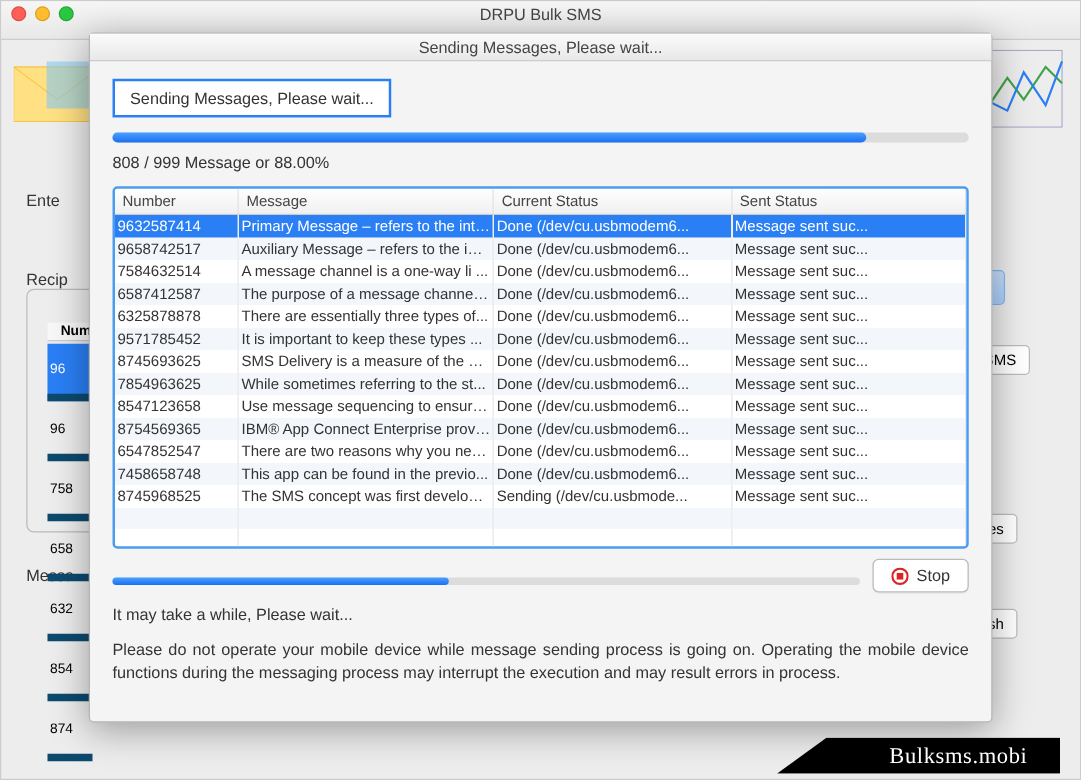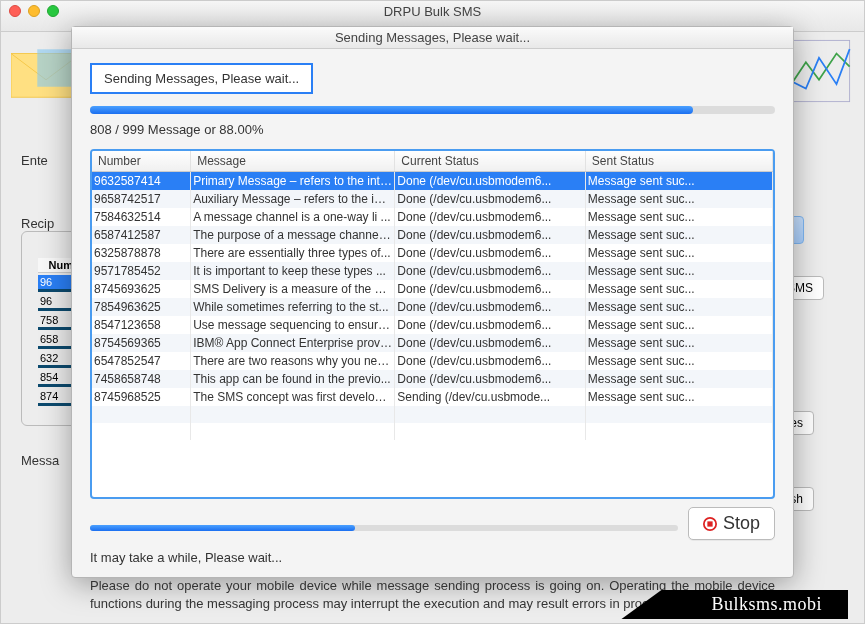--- a/index.html
+++ b/index.html
@@ -28,21 +28,21 @@
 .bg-icon-left svg, .bg-icon-right svg { width: 100%; height: 100%; }
 
 .bg-label { position: absolute; font-size: 13px; color: #333; }
 .lbl-enter { left: 20px; top: 152px; }
 .lbl-recip { left: 20px; top: 215px; }
 .lbl-msg { left: 20px; top: 452px; }
 
 .bg-border1 { position: absolute; left: 20px; top: 230px; width: 60px; height: 195px; border: 1px solid #bbb; border-radius: 6px; }
 .bg-smalltable { position: absolute; left: 35px; top: 255px; width: 40px; font-size: 11px; }
 .bg-smalltable th { background: #f8f8f8; border-bottom: 1px solid #ccc; padding: 1px; font-weight: bold; text-align: right; }
-.bg-smalltable td { padding: 1px 2px; border-bottom: 3px solid #0c4a6e; }
+.bg-smalltable td { padding: 14px 2px; border-bottom: 6px solid #0c4a6e; }
 .bg-smalltable tr.sel td { background: #2a7ff5; color: #fff; }
 
 .bg-btn { position: absolute; background: #fff; border: 1px solid #bbb; border-radius: 4px; padding: 4px 10px; font-size: 12px; }
 .bg-btn-yard { right: 60px; top: 215px; background: linear-gradient(#c8e1ff,#a9d0ff); border-color: #7fb8f5; padding: 6px 14px; }
 .bg-btn-sms { right: 40px; top: 275px; }
 .bg-btn-ates { right: 50px; top: 410px; }
 .bg-btn-sh { right: 50px; top: 486px; }
 
 
 .sheet {
@@ -71,21 +71,21 @@
   height: 100%; background: linear-gradient(#4aa0ff,#1b6ff0);
   border-radius: 4px; width: 88%;
 }
 .progress-small { height: 6px; margin-top: 8px; }
 .progress-small .progress-fill { width: 45%; }
 
 .progress-text { font-size: 13px; color: #333; margin-bottom: 12px; }
 
 .table-frame {
   border: 2px solid #4a9cf0; border-radius: 4px; background: #fff;
-  height: 350px; overflow: hidden;
+  height: 290px; overflow: hidden;
 }
 table.data { width: 100%; border-collapse: collapse; font-size: 12px; table-layout: fixed; }
 table.data th {
   text-align: left; font-weight: normal; color: #444;
   background: linear-gradient(#fefefe,#f0f0f0);
   border-bottom: 1px solid #ccc; border-right: 1px solid #e2e2e2;
   padding: 3px 6px;
 }
 table.data td {
   padding: 2px 2px; border-right: 1px solid #e8e8e8;
@@ -98,21 +98,21 @@
 col.c1 { width: 14.5%; }
 col.c2 { width: 30%; }
 col.c3 { width: 28%; }
 col.c4 { width: 27.5%; }
 
 .after-row { display: flex; align-items: center; margin-top: 8px; gap: 10px; }
 .after-row .progress-bar { flex: 1; margin-bottom: 0; }
 
 .btn {
   background: #fff; border: 1px solid #bbb; border-radius: 5px;
-  padding: 5px 14px; font-size: 18px; color: #333; display: inline-flex;
+  padding: 5px 14px; font-size: 13px; color: #333; display: inline-flex;
   align-items: center; gap: 6px; cursor: pointer;
   box-shadow: 0 1px 0 rgba(0,0,0,0.05);
 }
 .icon-stop { width: 14px; height: 14px; }
 .icon-close { width: 12px; height: 12px; }
 
 .wait-text { font-size: 13px; color: #333; margin-top: 10px; }
 .warn-text { font-size: 13px; color: #333; margin-top: 12px; text-align: justify; line-height: 1.35; }
 
 .footer-row { text-align: right; margin-top: 16px; }

